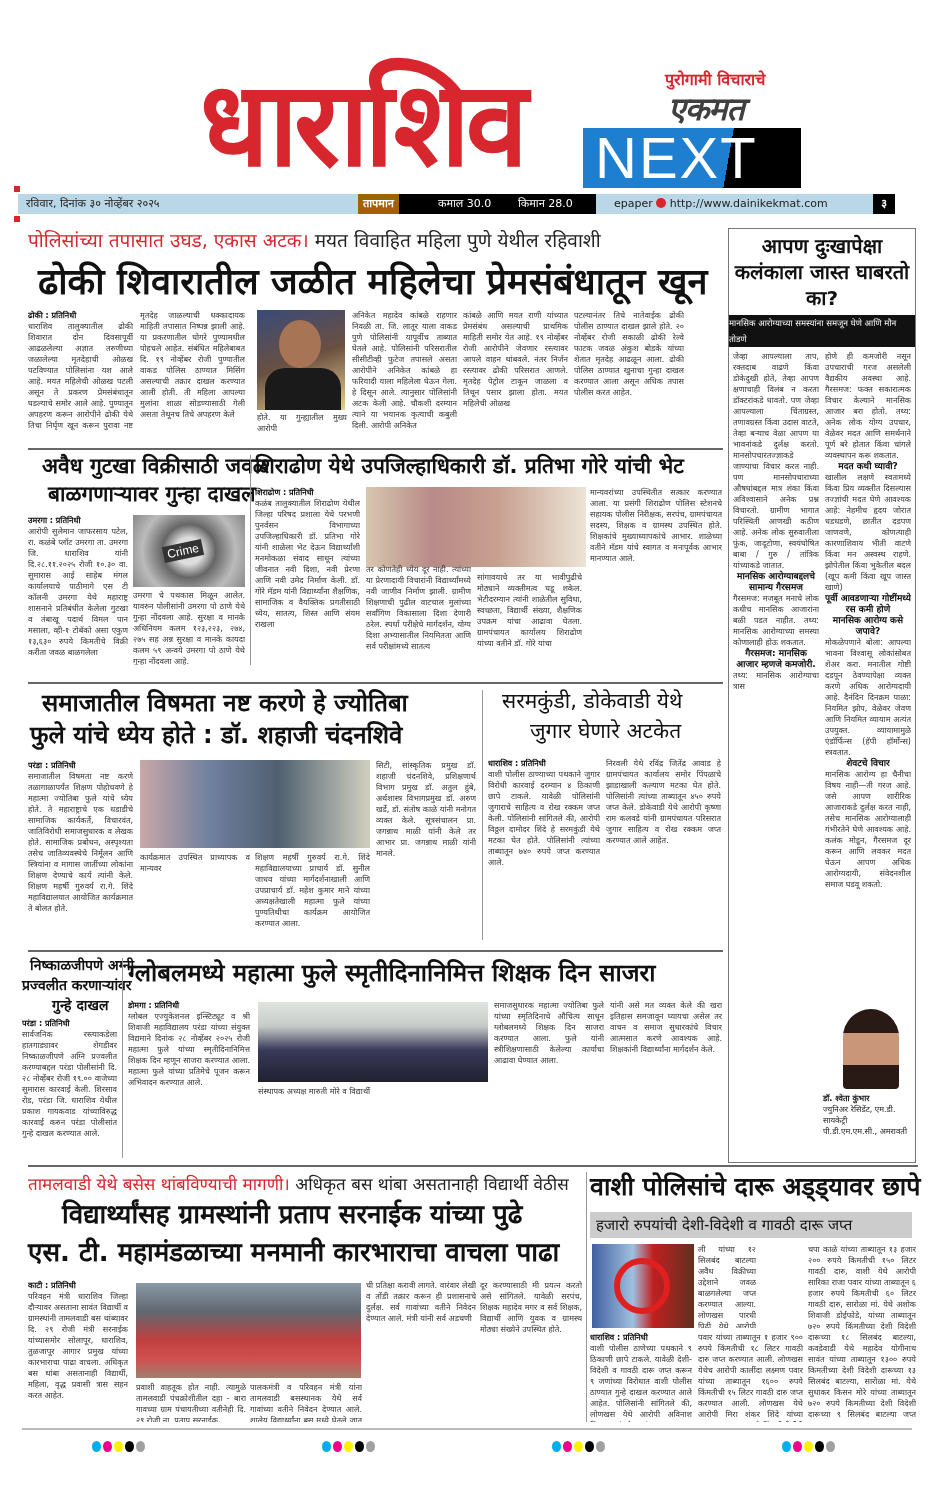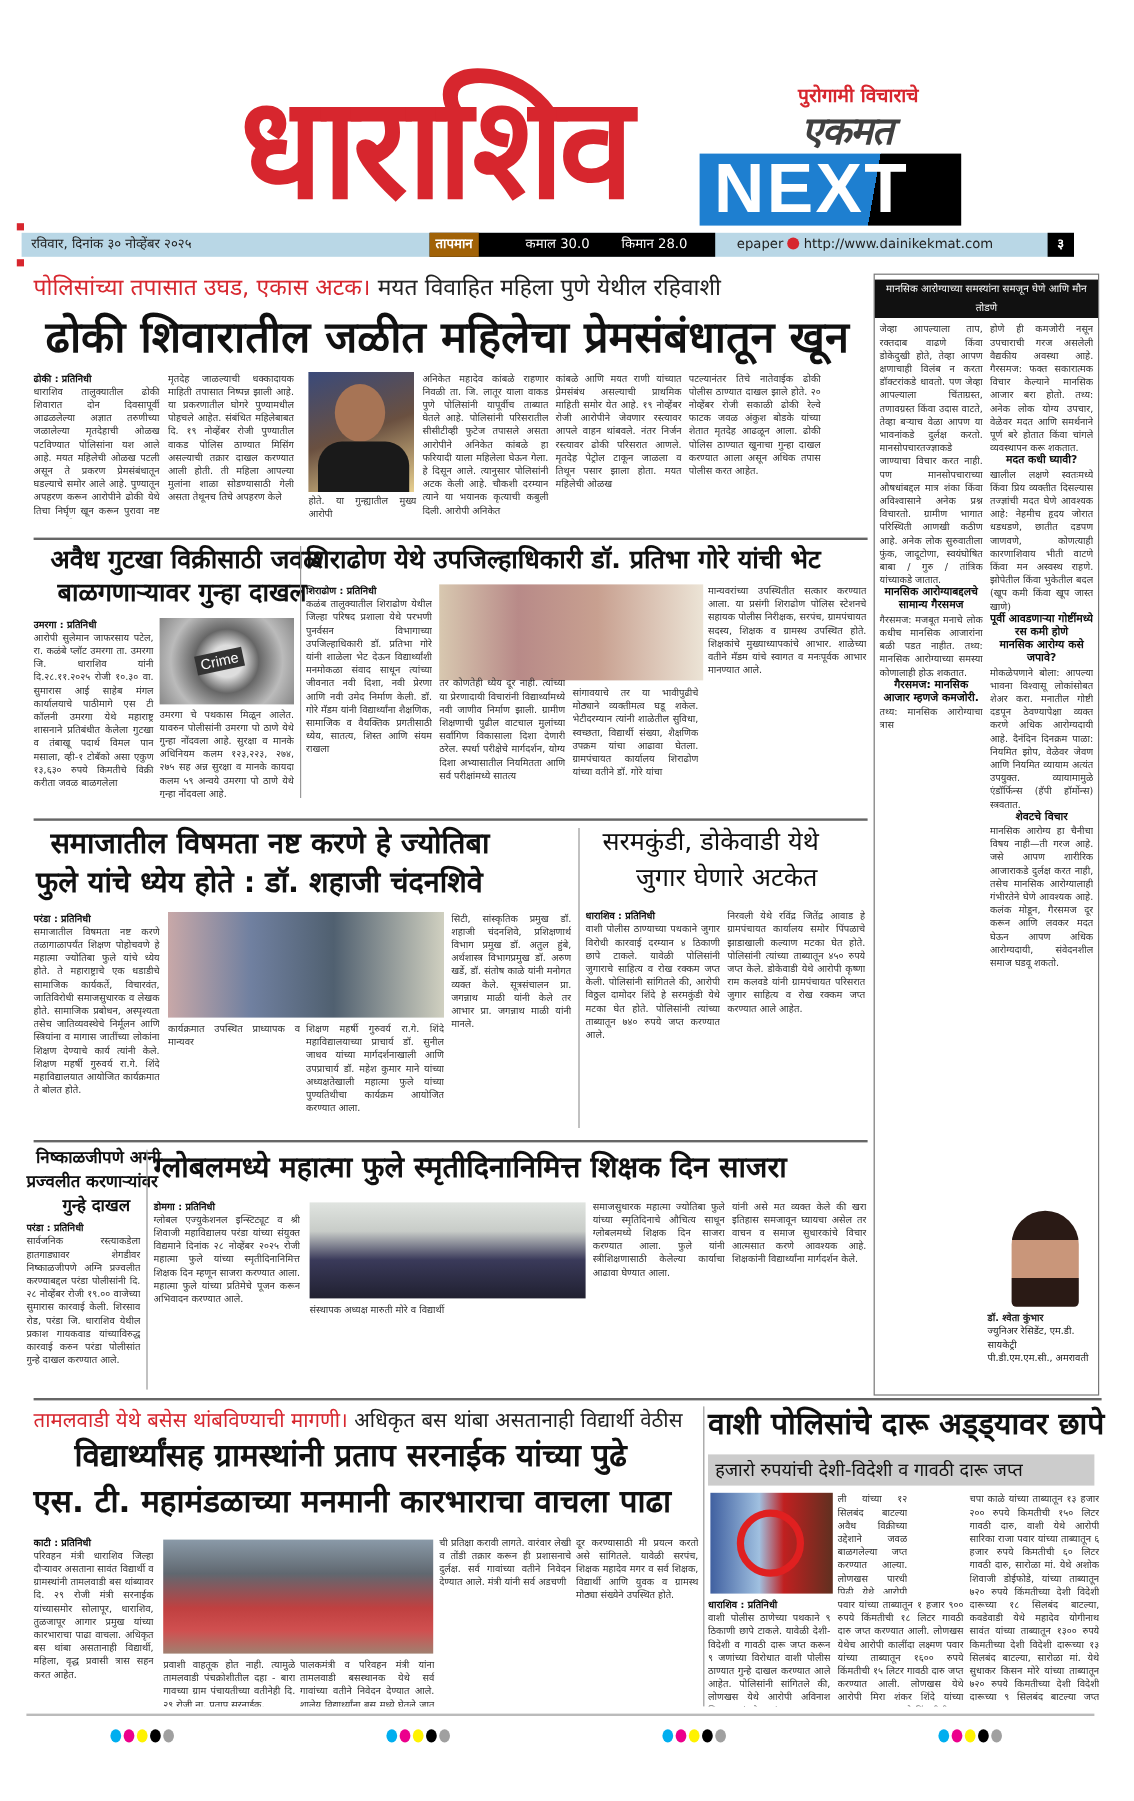--- a/index.html
+++ b/index.html
@@ -1,42 +1,42 @@
 <!DOCTYPE html>
 <html><head>
 <meta charset="utf-8">
 <style>
 *{box-sizing:border-box;margin:0;padding:0}
 body{width:945px;height:1501px;background:#fff;font-family:"DejaVu Sans",sans-serif;position:relative;overflow:hidden;color:#222}
 .abs{position:absolute}
 .mast{left:200px;top:68px;font-family:"DejaVu Sans",sans-serif;font-size:112px;font-weight:bold;color:#d7262e;letter-spacing:-4px;line-height:1;transform:scaleY(1.05)}
 .tag1{left:665px;top:68px;font-size:16px;font-weight:bold;color:#d7262e}
 .tag2{left:668px;top:86px;font-size:32px;font-weight:bold;color:#404040;font-style:italic;letter-spacing:-1px}
-.next{left:583px;top:128px;width:218px;height:60px;background:linear-gradient(100deg,#1e7fd0 0 66%,#000 66% 100%);color:#fff;font-family:"Liberation Sans",sans-serif;font-weight:bold;font-size:58px;line-height:60px;padding-left:12px;letter-spacing:2px}
+.next{left:583px;top:128px;width:218px;height:60px;background:linear-gradient(100deg,#1e7fd0 0 66%,#000 66% 100%);color:#fff;font-family:"Liberation Sans",sans-serif;font-weight:normal;font-size:58px;line-height:60px;padding-left:12px;letter-spacing:2px}
 .strip{left:18px;top:194px;width:877px;height:20px;background:#b9d7e6;font-size:11px;line-height:20px}
 .strip .date{position:absolute;left:8px}
 .strip .temp{position:absolute;left:340px;top:0;width:238px;height:20px;background:#000;color:#fff}
 .strip .tl{position:absolute;left:0;background:#a16207;padding:0 5px;font-weight:bold}
 .strip .tmax{position:absolute;left:80px}
 .strip .tmin{position:absolute;left:160px}
 .strip .ep{position:absolute;left:596px}
 .strip .pg{position:absolute;left:855px;width:22px;height:20px;background:#000;color:#fff;text-align:center;font-weight:bold}
 .redmark{width:6px;height:6px;background:#d7262e}
 .kicker{font-size:19px;line-height:24px;white-space:nowrap}
 .kicker .red{color:#d7262e}
 .h1{font-weight:bold;line-height:1.1;white-space:nowrap;color:#111}
 .col{font-size:8px;line-height:11px;color:#333;text-align:justify;overflow:hidden}
 .col b{display:block;text-align:left;color:#111}
 .photo{background:#9aa}
 .rule{height:1px;background:#999}
 .thick{height:2px;background:#666}
 .vr{width:1px;background:#999}
 .side{left:728px;top:228px;width:188px;height:935px;border:1px solid #777;background:#fff}
 .sidehead{font-size:20px;font-weight:bold;text-align:center;line-height:26px;color:#111}
-.sidebar-strip{background:#111;color:#fff;font-size:8.5px;text-align:center;line-height:16px;margin:4px 0}
+.sidebar-strip{background:#111;color:#fff;font-size:8.5px;text-align:left;line-height:16px;margin:4px 0}
 .sub{font-weight:bold;text-align:center;font-size:9px;color:#111;display:block}
 .dots{display:flex;gap:2px}
 .dot{width:9px;height:11px;border-radius:50%}
 .greybar{background:#ccc}
 </style>
 </head>
 <body>
 
 <div class="abs mast">धाराशिव</div>
 <div class="abs tag1">पुरोगामी विचाराचे</div>
@@ -69,20 +69,21 @@
   <div style="position:absolute;left:8px;top:58px;width:76px;height:42px;border-radius:20px 20px 0 0;background:#1a1a1a"></div>
 </div>
 <div class="abs col" style="left:257px;top:412px;width:90px;height:20px">होते. या गुन्ह्यातील मुख्य आरोपी</div>
 <div class="abs col" style="left:352px;top:310px;width:105px;height:122px">अनिकेत महादेव कांबळे राहणार निवळी ता. जि. लातूर याला वाकड पुणे पोलिसांनी यापूर्वीच ताब्यात घेतले आहे. पोलिसांनी परिसरातील सीसीटीव्ही फुटेज तपासले असता आरोपीने अनिकेत कांबळे हा फरियादी याला महिलेला घेऊन गेला. हे दिसून आले. त्यानुसार पोलिसांनी अटक केली आहे. चौकशी दरम्यान त्याने या भयानक कृत्याची कबुली दिली. आरोपी अनिकेत</div>
 <div class="abs col" style="left:463px;top:310px;width:105px;height:122px">कांबळे आणि मयत राणी यांच्यात प्रेमसंबंध असल्याची प्राथमिक माहिती समोर येत आहे. १९ नोव्हेंबर रोजी आरोपीने जेवणार रस्त्यावर आपले वाहन थांबवले. नंतर निर्जन रस्त्यावर ढोकी परिसरात आणले. मृतदेह पेट्रोल टाकून जाळला व तिथून पसार झाला होता. मयत महिलेची ओळख</div>
 <div class="abs col" style="left:574px;top:310px;width:110px;height:122px">पटल्यानंतर तिचे नातेवाईक ढोकी पोलीस ठाण्यात दाखल झाले होते. २० नोव्हेंबर रोजी सकाळी ढोकी रेल्वे फाटक जवळ अंकुश बोडके यांच्या शेतात मृतदेह आढळून आला. ढोकी पोलिस ठाण्यात खुनाचा गुन्हा दाखल करण्यात आला असून अधिक तपास पोलीस करत आहेत.</div>
 
 <div class="abs thick" style="left:28px;top:448px;width:695px"></div>
 
 <div class="abs side">
+  <div class="sidehead" style="margin-top:4px">आपण दुःखापेक्षा कलंकाला जास्त घाबरतो का?</div>
   <div class="sidebar-strip">मानसिक आरोग्याच्या समस्यांना समजून घेणे आणि मौन तोडणे</div>
   <div style="display:flex;gap:6px;padding:0 4px;height:700px">
     <div class="col" style="width:88px;height:700px">
       <span>जेव्हा आपल्याला ताप, रक्तदाब वाढणे किंवा डोकेदुखी होते, तेव्हा आपण क्षणाचाही विलंब न करता डॉक्टरांकडे धावतो. पण जेव्हा आपल्याला चिंताग्रस्त, तणावग्रस्त किंवा उदास वाटते, तेव्हा बऱ्याच वेळा आपण या भावनांकडे दुर्लक्ष करतो. मानसोपचारतज्ज्ञाकडे जाण्याचा विचार करत नाही. पण मानसोपचाराच्या औषधांबद्दल मात्र शंका किंवा अविश्वासाने अनेक प्रश्न विचारतो. ग्रामीण भागात परिस्थिती आणखी कठीण आहे. अनेक लोक सुरुवातीला फुंक, जादूटोणा, स्वयंघोषित बाबा / गुरु / तांत्रिक यांच्याकडे जातात.</span>
       <span class="sub">मानसिक आरोग्याबद्दलचे सामान्य गैरसमज</span>
       <span>गैरसमज: मजबूत मनाचे लोक कधीच मानसिक आजारांना बळी पडत नाहीत. तथ्य: मानसिक आरोग्याच्या समस्या कोणालाही होऊ शकतात.</span>
       <span class="sub">गैरसमज: मानसिक आजार म्हणजे कमजोरी.</span>
       <span>तथ्य: मानसिक आरोग्याचा त्रास</span>
     </div>
     <div class="col" style="width:88px;height:700px">

